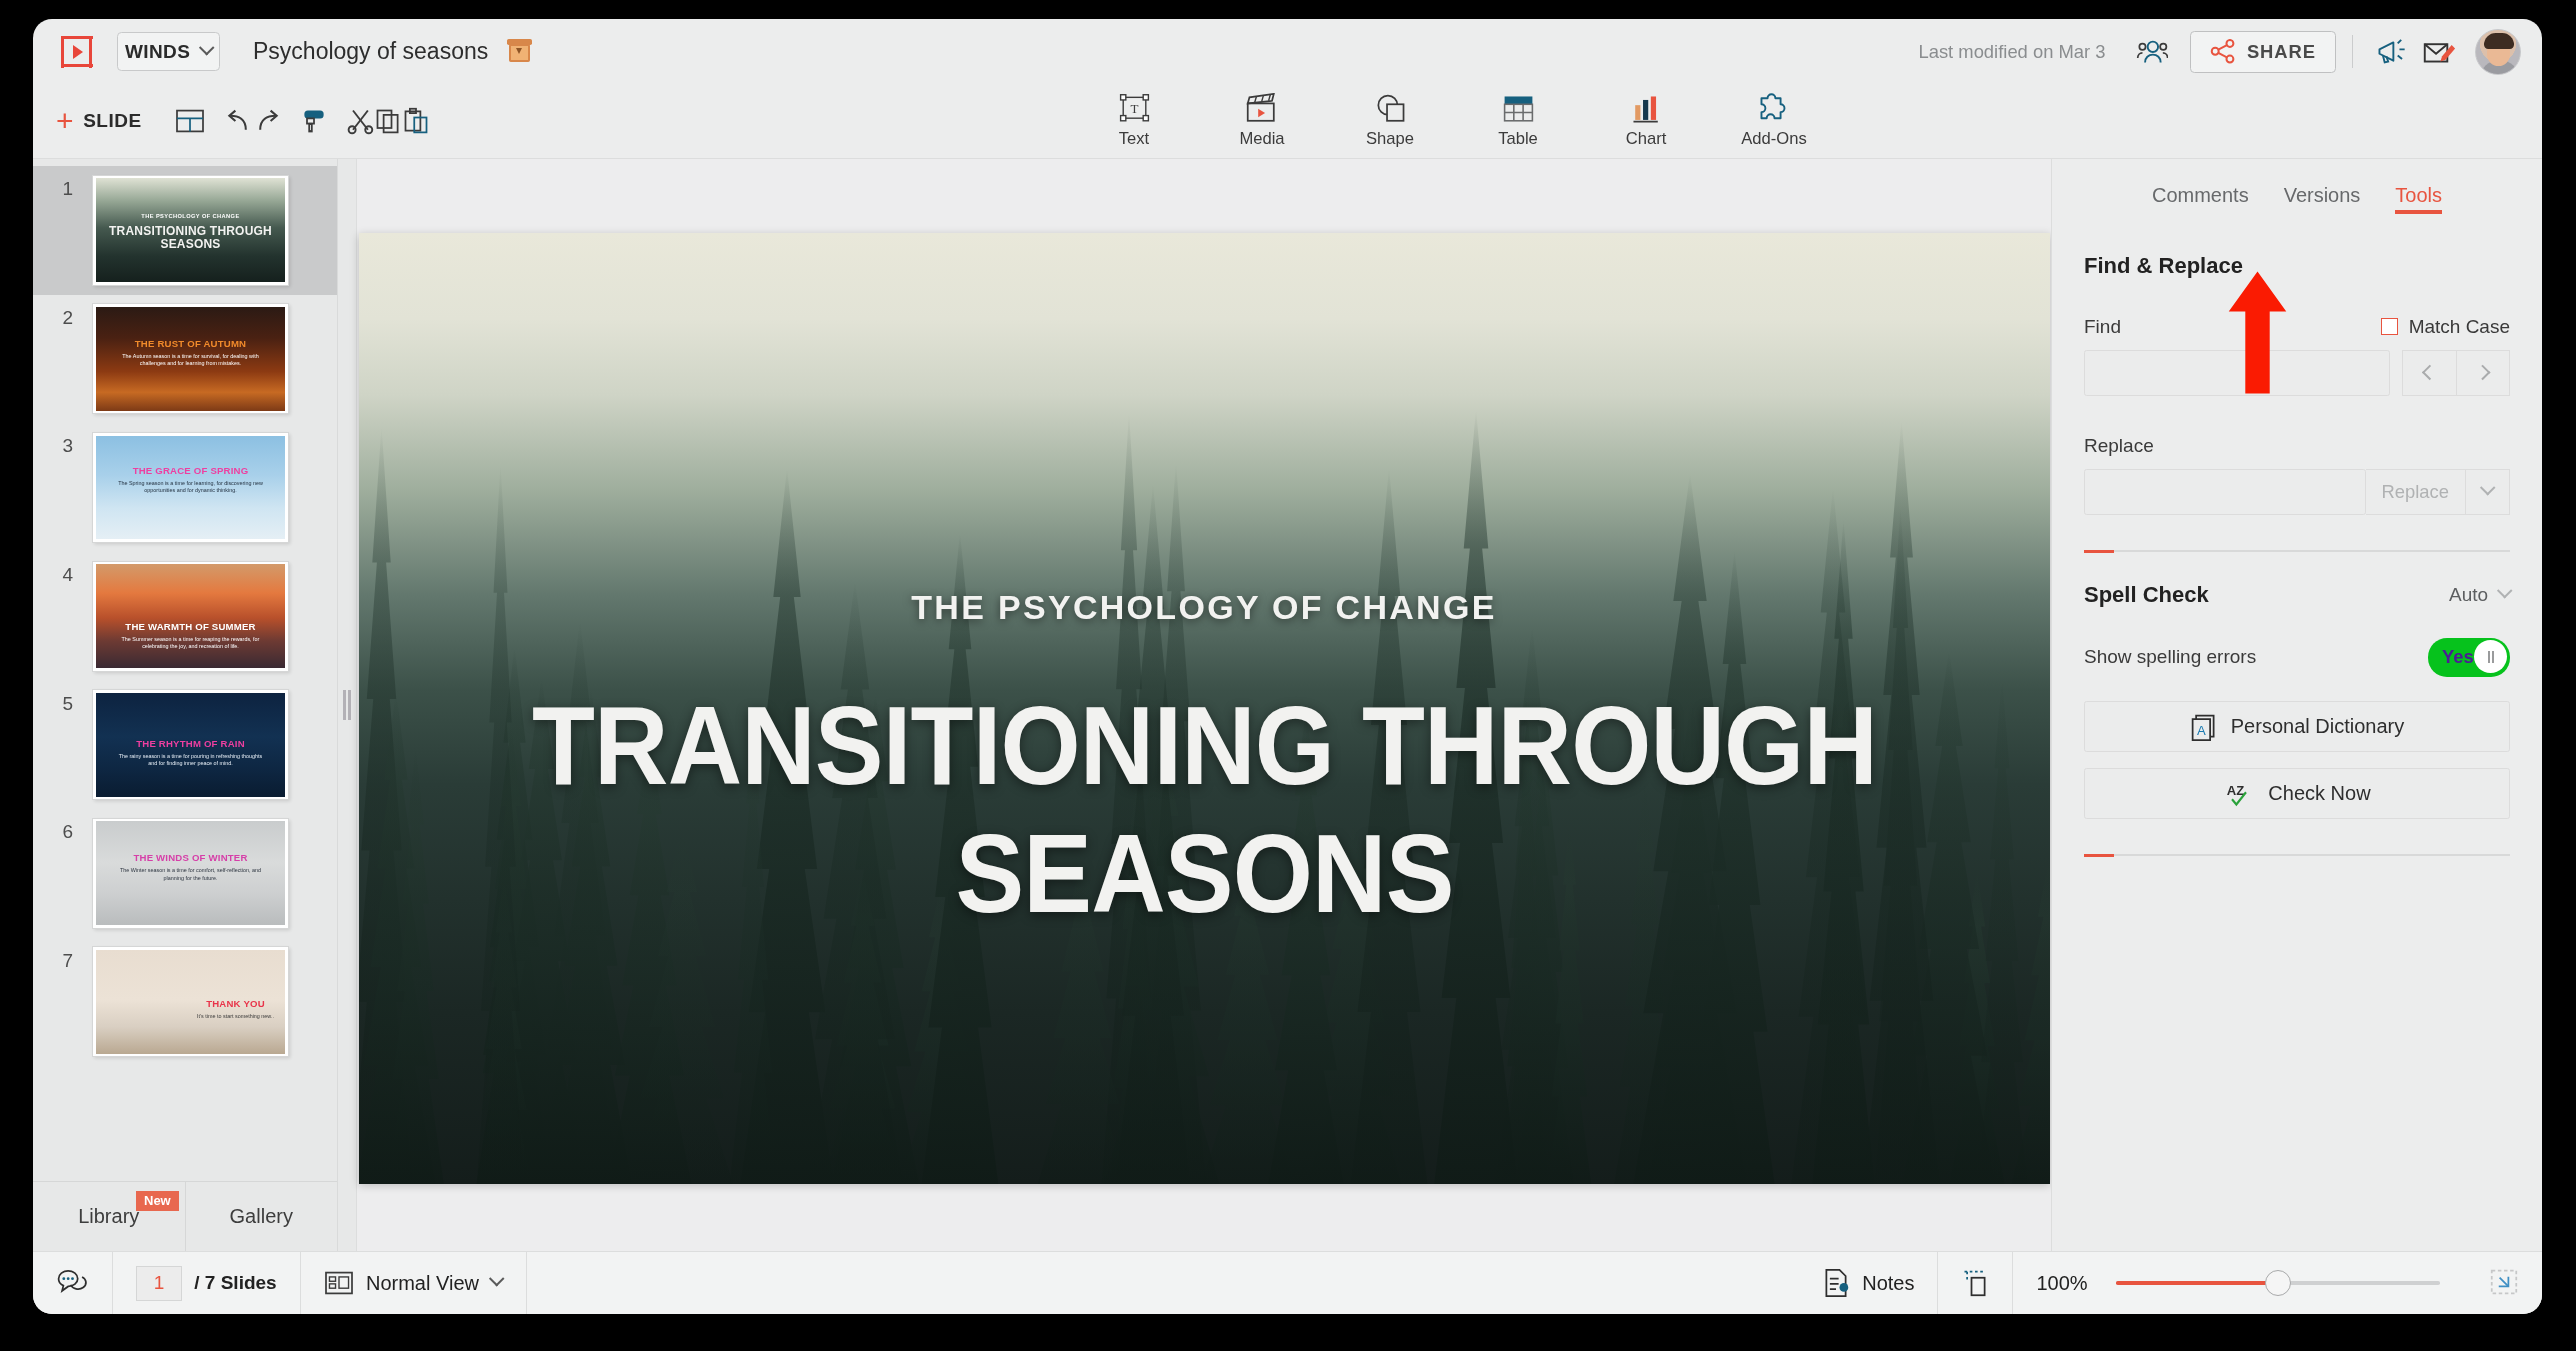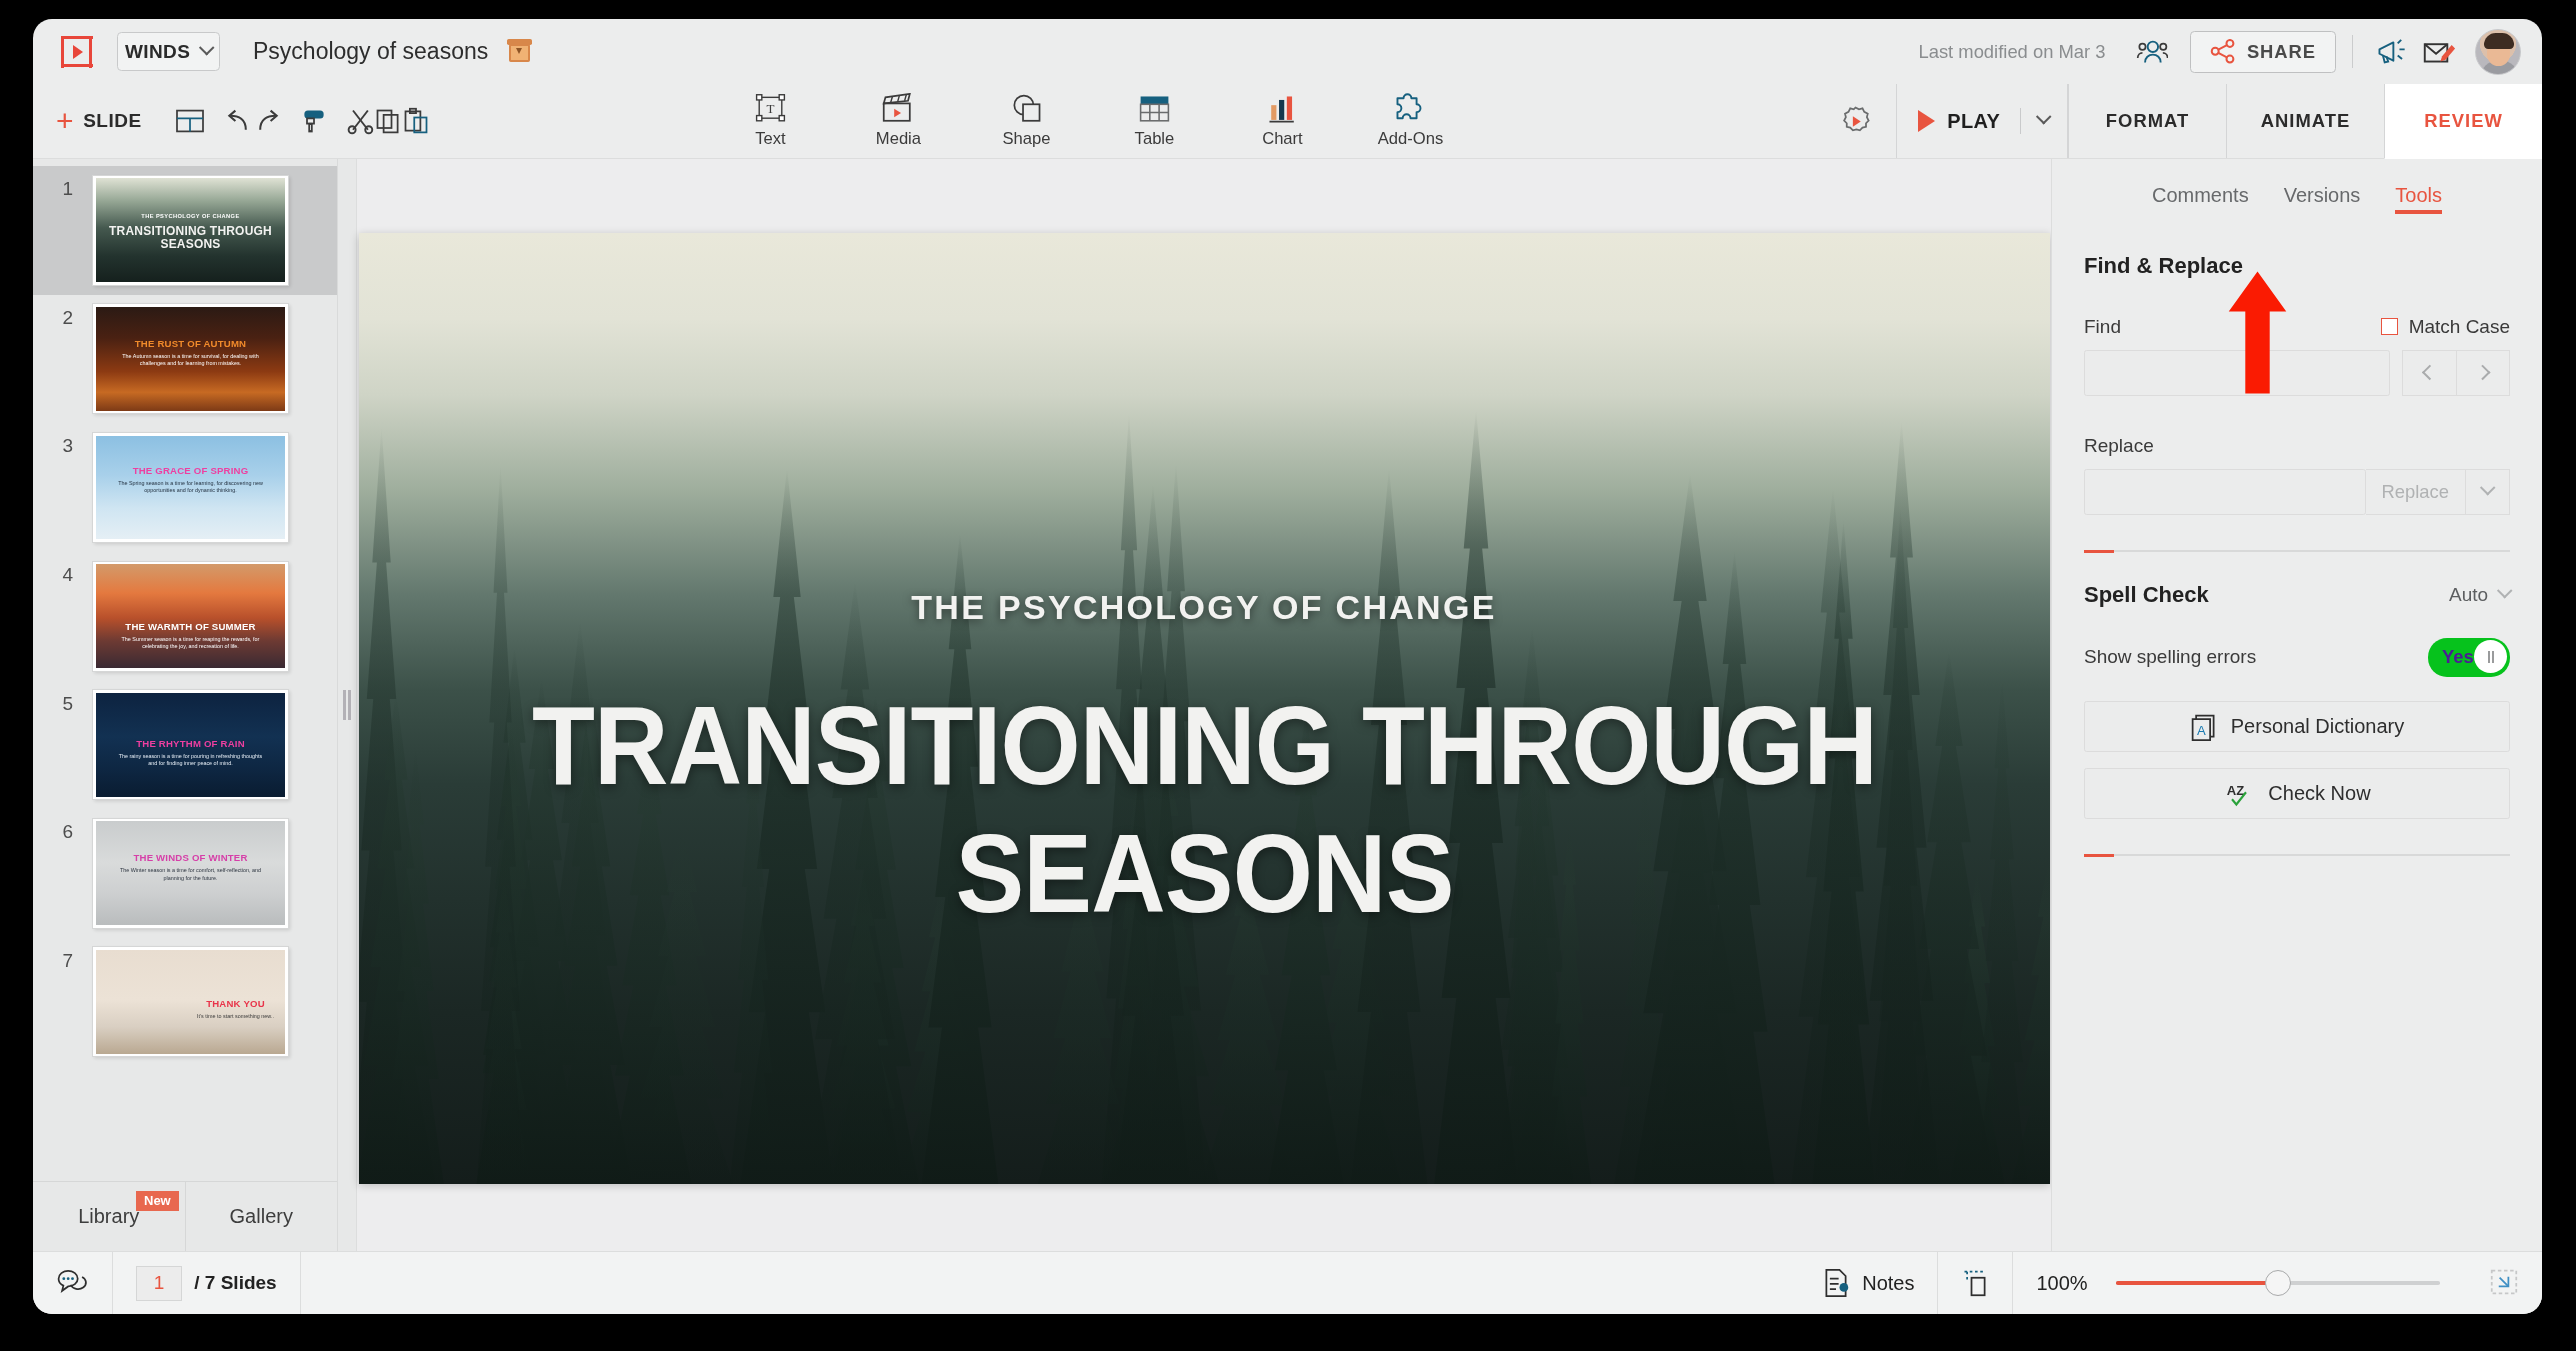--- a/index.html
+++ b/index.html
@@ -488,37 +488,20 @@
         <span class="lab">Chart</span>
       </div>
       <div class="ins-item">
         <svg width="37" height="33" viewBox="0 0 42 38">
           <path d="M13 6 a4.5 4.5 0 0 1 9 0 h6 v7 a4.5 4.5 0 0 1 0 9 v7 h-7 a4.5 4.5 0 0 0 -9 0 h-6 v-7 a4.5 4.5 0 0 0 0 -9 v-7 z" fill="none" stroke="#16607f" stroke-width="2.2" stroke-linejoin="round"></path>
         </svg>
         <span class="lab">Add-Ons</span>
       </div>
     </div>
 
-    <div class="ribbon-right">
-      <div class="gear-cell">
-        <svg width="35" height="35" viewBox="0 0 40 40">
-          <path d="M20 4 l4 2 l4 -1 l2 4 l4 2 l-1 4 l2 4 l-3 3 l0 4 l-4 1 l-3 3 l-4 -1 l-4 1 l-3 -3 l-4 -1 l0 -4 l-3 -3 l2 -4 l-1 -4 l4 -2 l2 -4 l4 1 z" fill="none" stroke="#6a6c6d" stroke-width="2"></path>
-          <polygon points="17,14 26,20 17,26" fill="#e8543f"></polygon>
-        </svg>
-      </div>
-      <div class="play-cell">
-        <span class="play-tri"></span>
-        <span class="play-lbl">PLAY</span>
-        <span class="play-div"></span>
-        <span class="chev play-chev"></span>
-      </div>
-      <div class="rtab">FORMAT</div>
-      <div class="rtab">ANIMATE</div>
-      <div class="rtab active">REVIEW</div>
-    </div>
   </div>
 
   <div class="body">
 
     <div class="sidebar">
       <div class="thumbs" id="thumbs">
           <div class="thumb-row selected">
             <div class="thumb-num">1</div>
             <div class="thumb-shell">
               <div class="tpad" style="background: linear-gradient(rgb(223, 226, 212) 0%, rgb(150, 167, 149) 22%, rgb(69, 89, 79) 48%, rgb(35, 51, 46) 75%, rgb(21, 32, 29) 100%);">
@@ -751,20 +734,30 @@
         <path d="M17 19 a9 7.5 0 1 0 13 -9" fill="none" stroke="#2e2e2e" stroke-width="2"></path>
         <circle cx="9" cy="12" r="1.6" fill="#16607f"></circle>
           <circle cx="14" cy="12" r="1.6" fill="#16607f"></circle>
           <circle cx="19" cy="12" r="1.6" fill="#16607f"></circle>
       </svg>
     </div>
     <div class="sb-cell">
       <span class="pagebox">1</span>
       <span class="slides-of">/ 7 Slides</span>
     </div>
+    <div class="sb-cell">
+      <svg width="30" height="26" viewBox="0 0 34 30">
+        <rect x="2" y="3" width="30" height="24" fill="none" stroke="#3b3b3b" stroke-width="2"></rect>
+        <rect x="6" y="8" width="7" height="5" fill="none" stroke="#3b3b3b" stroke-width="1.6"></rect>
+        <rect x="6" y="16" width="7" height="5" fill="none" stroke="#3b3b3b" stroke-width="1.6"></rect>
+        <rect x="17" y="8" width="11" height="13" fill="none" stroke="#3b3b3b" stroke-width="1.6"></rect>
+      </svg>
+      <span class="sb-txt">Normal View</span>
+      <span class="chev"></span>
+    </div>
     <div class="spacer"></div>
     <div class="sb-cell">
       <svg width="28" height="30" viewBox="0 0 32 34">
         <path d="M5 2 h15 l7 7 v23 h-22 z" fill="none" stroke="#2e2e2e" stroke-width="2"></path>
         <line x1="9" y1="12" x2="19" y2="12" stroke="#2e2e2e" stroke-width="2"></line>
         <line x1="9" y1="18" x2="19" y2="18" stroke="#2e2e2e" stroke-width="2"></line>
         <line x1="9" y1="24" x2="16" y2="24" stroke="#2e2e2e" stroke-width="2"></line>
         <circle cx="25" cy="22" r="5" fill="#16607f"></circle>
       </svg>
       <span class="sb-txt">Notes</span>

